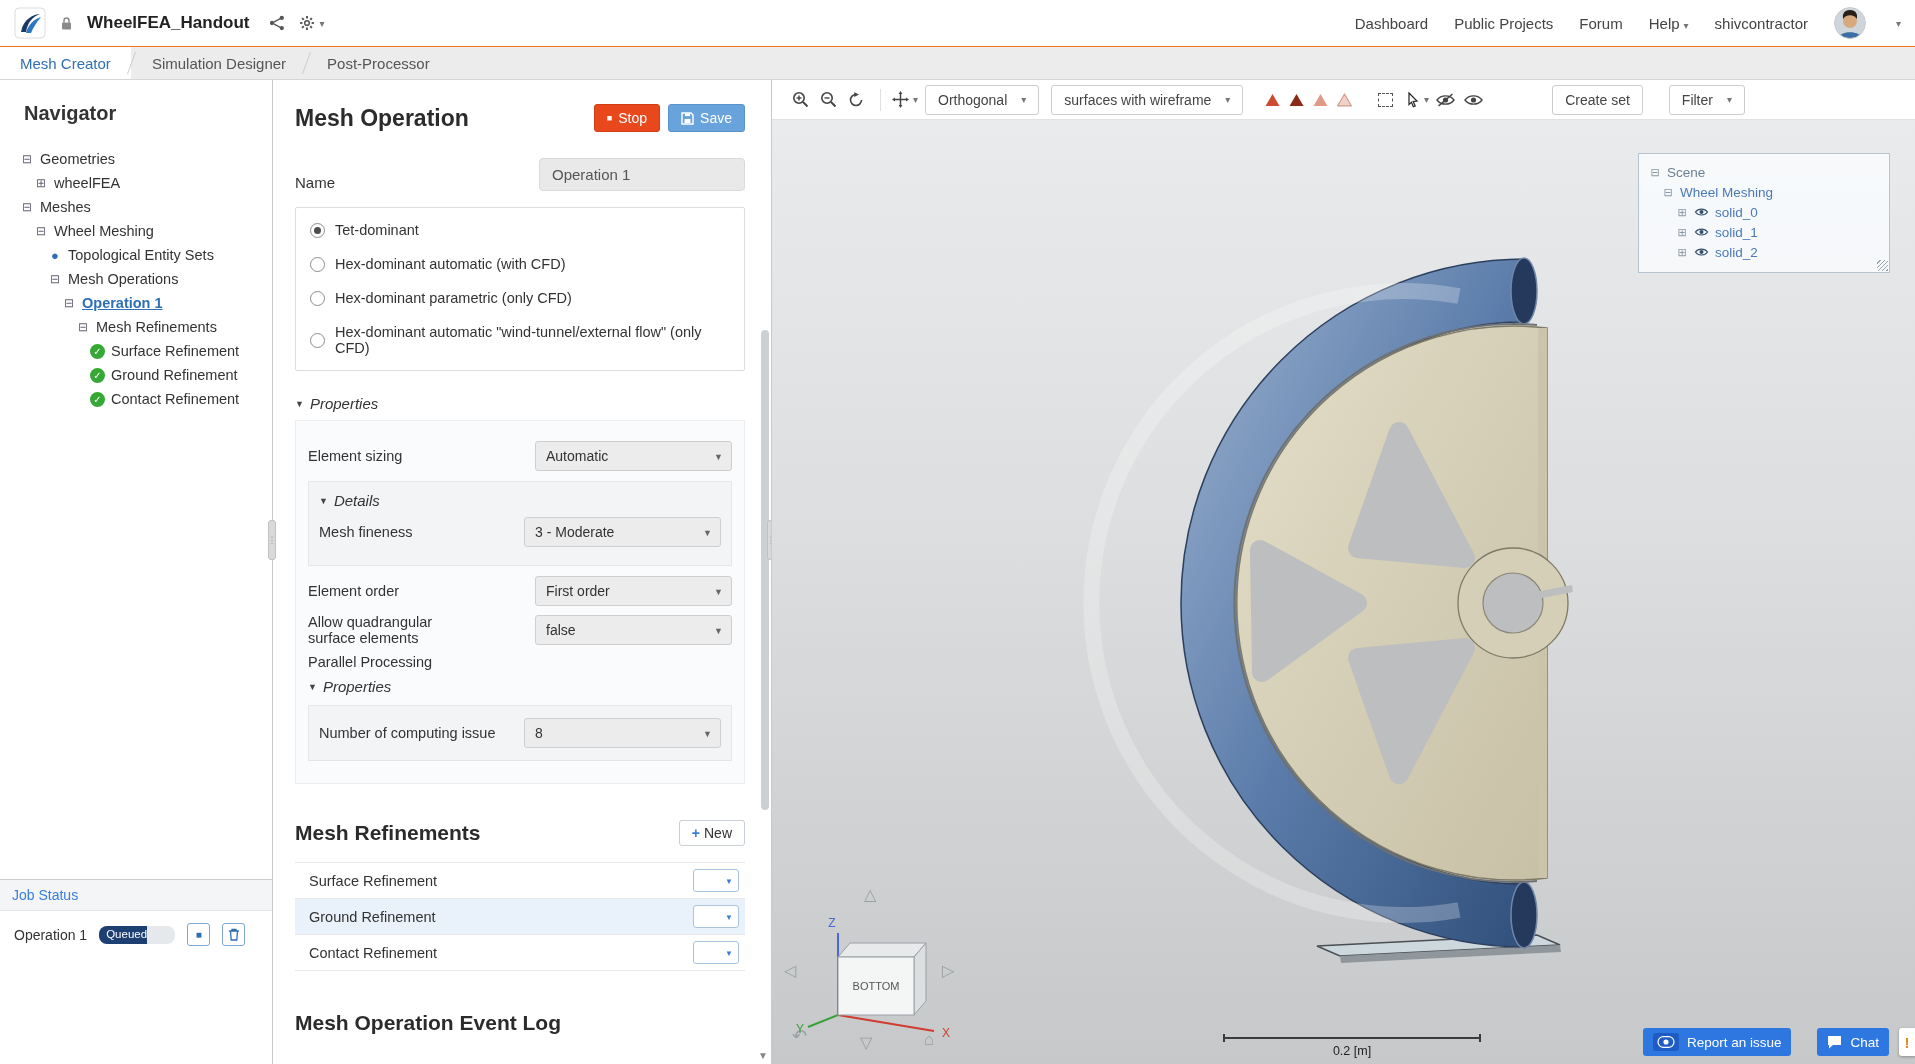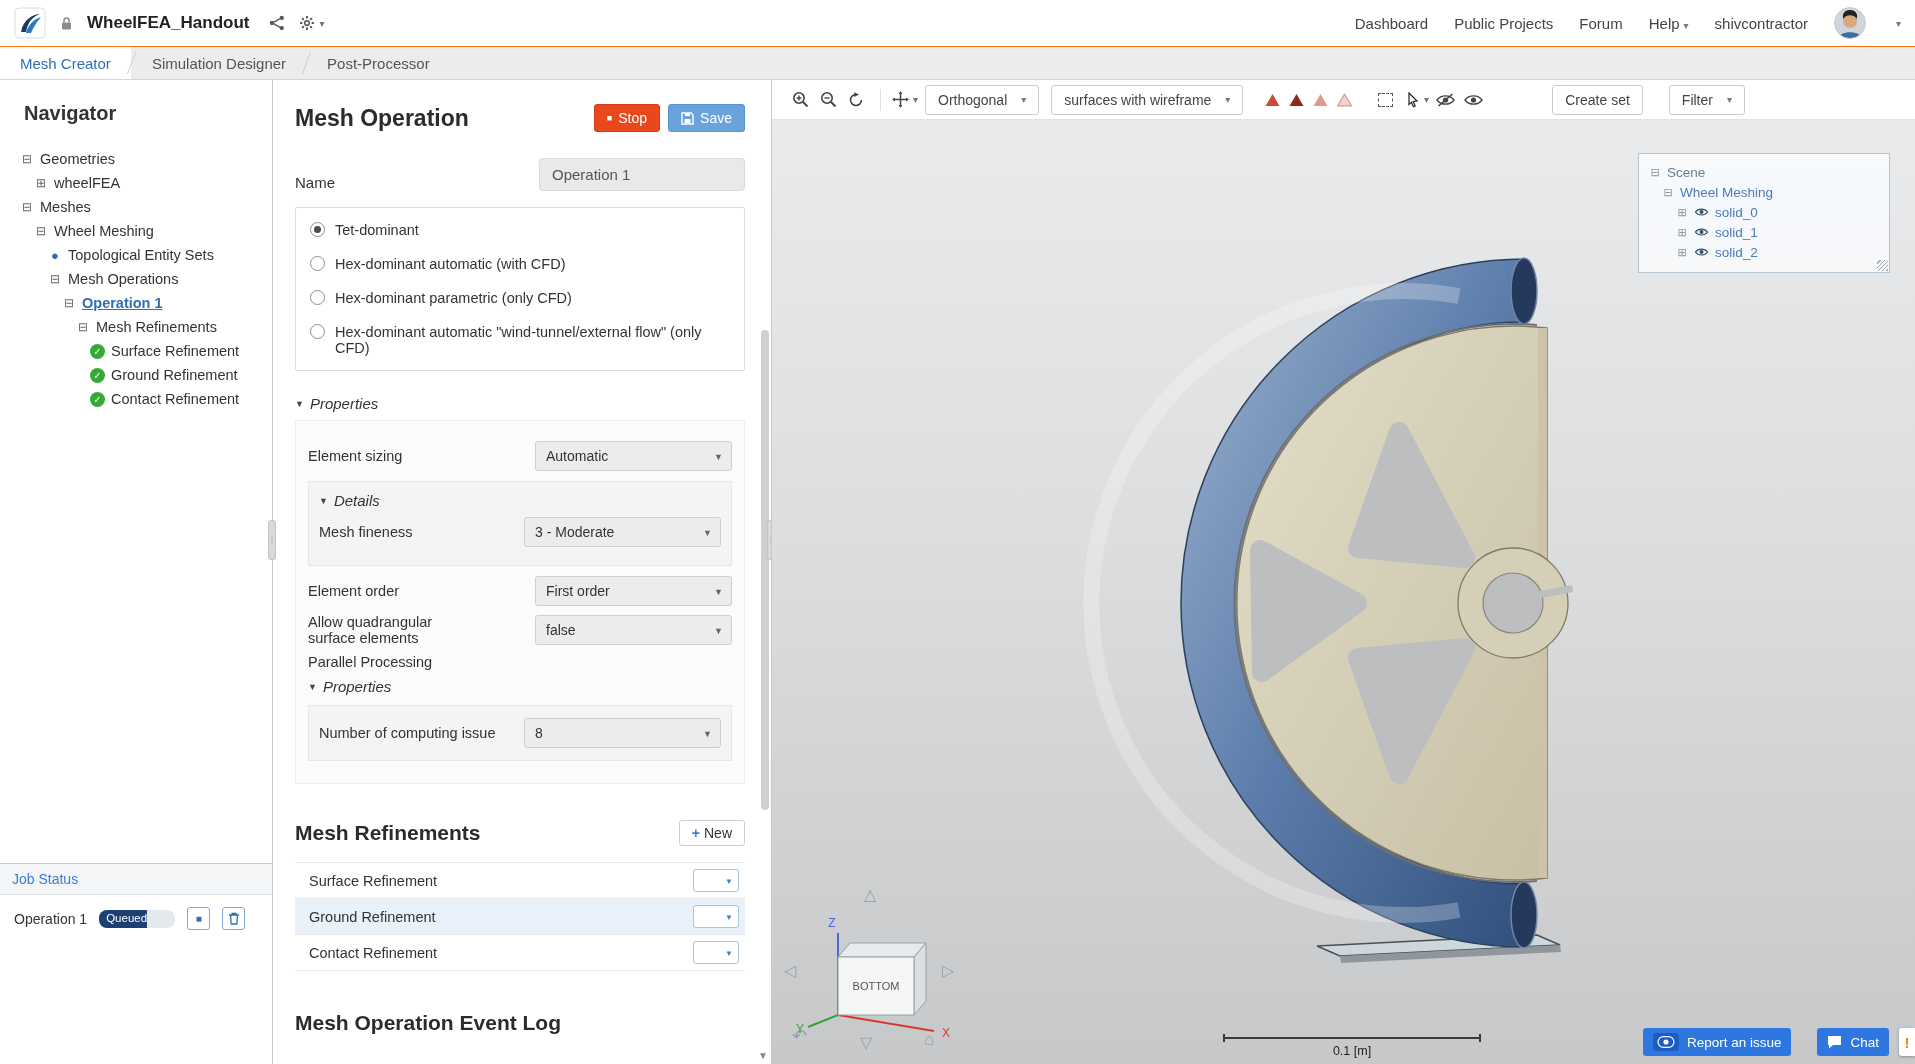--- a/index.html
+++ b/index.html
@@ -24,21 +24,21 @@
 
 .navigator{width:273px;min-width:273px;border-right:1px solid #c9c9c9;position:relative;background:#fff}
 .nav-title{font-size:20px;font-weight:bold;color:#333;margin:22px 0 22px 24px}
 .tree{font-size:14.5px;white-space:nowrap}
 .ti{height:24px;display:flex;align-items:center;gap:6px;cursor:pointer}
 .g{width:14px;text-align:center;color:#667;font-size:12px}
 .bdot{color:#2e6db4;font-size:13px;width:14px;text-align:center}
 .chk{width:15px;height:15px;min-width:15px;border-radius:50%;background:#35a835;color:#fff;font-size:10px;display:flex;align-items:center;justify-content:center}
 .sel-item{color:#2f6fb5;font-weight:bold;text-decoration:underline}
 .l0{padding-left:20px}.l1{padding-left:34px}.l2{padding-left:48px}.l3{padding-left:62px}.l4{padding-left:76px}.l5{padding-left:90px}
-.jobstatus{position:absolute;bottom:16px;left:0;right:0;height:185px;border-top:1px solid #ccc;background:#fff}
+.jobstatus{position:absolute;bottom:0;left:0;right:0;height:185px;border-top:1px solid #ccc;background:#fff}
 .js-head{background:#f3f5f6;border-bottom:1px solid #e2e5e7;color:#3b7dd8;font-size:14px;padding:7px 12px}
 .js-row{display:flex;align-items:center;gap:12px;padding:12px 14px;font-size:14px}
 .chip{width:76px;height:18px;background:#e6e9eb;border-radius:8px;position:relative;overflow:hidden}
 .chip-fill{position:absolute;left:0;top:0;bottom:0;width:48px;background:#1d3f72}
 .chip-txt{position:absolute;left:7px;top:2px;font-size:11.5px;color:#fff}
 .jbtn{width:23px;height:23px;border:1px solid #7fa8d4;border-radius:3px;background:#fff;display:flex;align-items:center;justify-content:center;cursor:pointer}
 .sqblue{color:#2e6db4;font-size:10px;line-height:1}
 .splitter{position:absolute;right:-4px;top:440px;width:8px;height:40px;background:#d9d9d9;border:1px solid #c2c2c2;border-radius:3px;z-index:6;display:flex;align-items:center;justify-content:center;color:#909090;font-size:9px;letter-spacing:0}
 
 .panel{width:499px;min-width:499px;border-right:1px solid #c9c9c9;position:relative;background:#fff;overflow:hidden}
@@ -46,21 +46,21 @@
 .p-head{display:flex;justify-content:space-between;align-items:center;margin-top:24px}
 .p-title{font-size:23px;font-weight:bold;color:#2b2b2b}
 .h-btns{display:flex;gap:8px}
 .btn-stop{background:#e8481c;color:#fff;border:1px solid #d23f16;border-radius:3px;font-size:14px;padding:5px 12px;display:flex;align-items:center;gap:6px;cursor:pointer}
 .btn-save{background:#69a3dc;color:#fff;border:1px solid #5a93c8;border-radius:3px;font-size:14px;padding:5px 12px;display:flex;align-items:center;gap:6px;cursor:pointer}
 .sq{font-size:9px;line-height:1}
 .name-row{display:flex;align-items:flex-end;justify-content:space-between;margin-top:26px}
 .name-row label{font-size:15px}
 .name-input{width:206px;height:33px;background:#e9e9e9;border:1px solid #dadada;border-radius:4px;padding:0 12px;font-size:15px;color:#555;font-family:inherit}
 .radio-box{border:1px solid #ddd;border-radius:2px;margin-top:16px;padding:5px 0}
-.radio-row{display:flex;gap:10px;padding:9px 14px;font-size:14.5px;cursor:pointer}
+.radio-row{display:flex;align-items:center;gap:10px;padding:9px 14px;font-size:14.5px;cursor:pointer}
 .rb{width:15px;height:15px;min-width:15px;border:1px solid #8d8d8d;border-radius:50%;background:#fff;position:relative}
 .rb.on::after{content:"";position:absolute;inset:3px;border-radius:50%;background:#4d4d4d}
 .sec-head{display:flex;align-items:center;gap:6px;font-size:15px;font-style:italic;color:#333;margin-top:24px}
 .sec-arrow{font-size:9px;color:#444;font-style:normal}
 .props-box{background:#fafbfc;border:1px solid #eceef0;margin-top:8px;padding:12px}
 .prop-row{display:flex;align-items:center;justify-content:space-between;margin:8px 0;font-size:14.5px}
 .prop-row .pl{flex:1;padding-right:10px}
 .label-narrow{max-width:172px}
 .select{width:197px;min-width:197px;height:30px;background:#ececec;border:1px solid #cfcfcf;border-radius:3px;display:flex;align-items:center;padding:0 26px 0 10px;font-size:14px;color:#333;position:relative;cursor:pointer}
 .select .sc{position:absolute;right:8px;top:10px;font-size:9px;color:#666}
@@ -574,21 +574,21 @@
         <text x="14" y="128" font-size="12" fill="#3aa03a">Y</text>
       </svg>
     </div>
 
     <div class="scalebar">
       <div class="sb-line">
           <span class="sb-tick"></span>
           <span class="sb-mid"></span>
           <span class="sb-tick"></span>
         </div>
-      <div class="sb-label">0.1 [m]</div>
+      <div class="sb-label">0.2 [m]</div>
     </div>
 
     <div class="vp-br">
       <span class="btn-blue">
         <span class="rchip">
             <svg width="18" height="12" viewBox="0 0 20 14">
               <rect x="0.7" y="0.7" width="18.6" height="12.6" rx="6.3" fill="none" stroke="#fff" stroke-width="1.4"></rect>
               <circle cx="10" cy="7" r="3" fill="#fff"></circle>
             </svg>
           </span>

